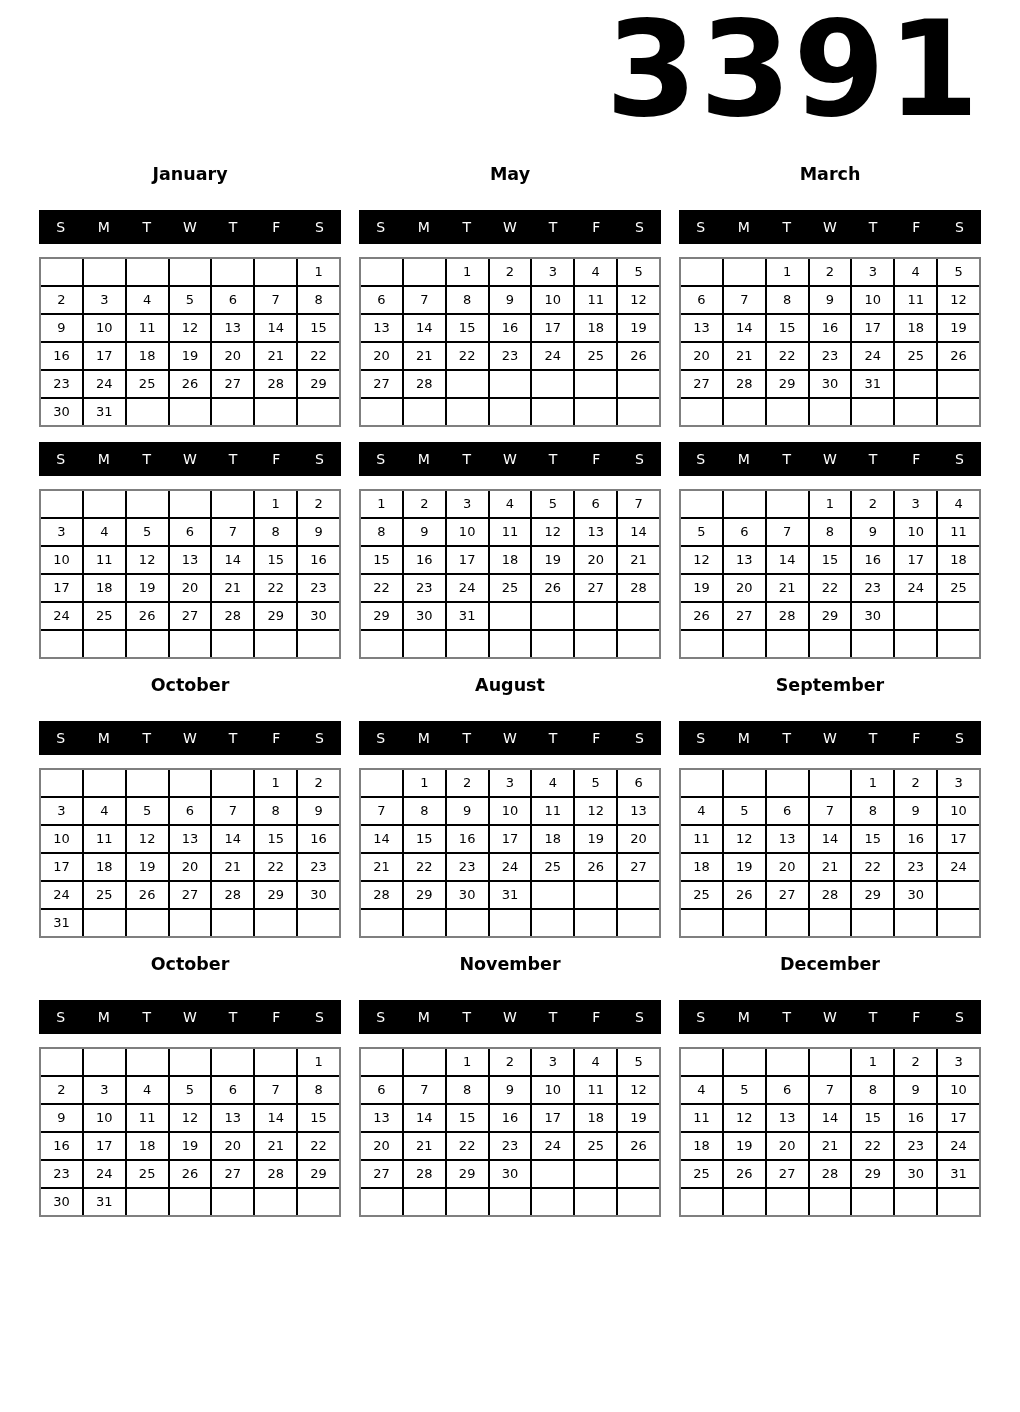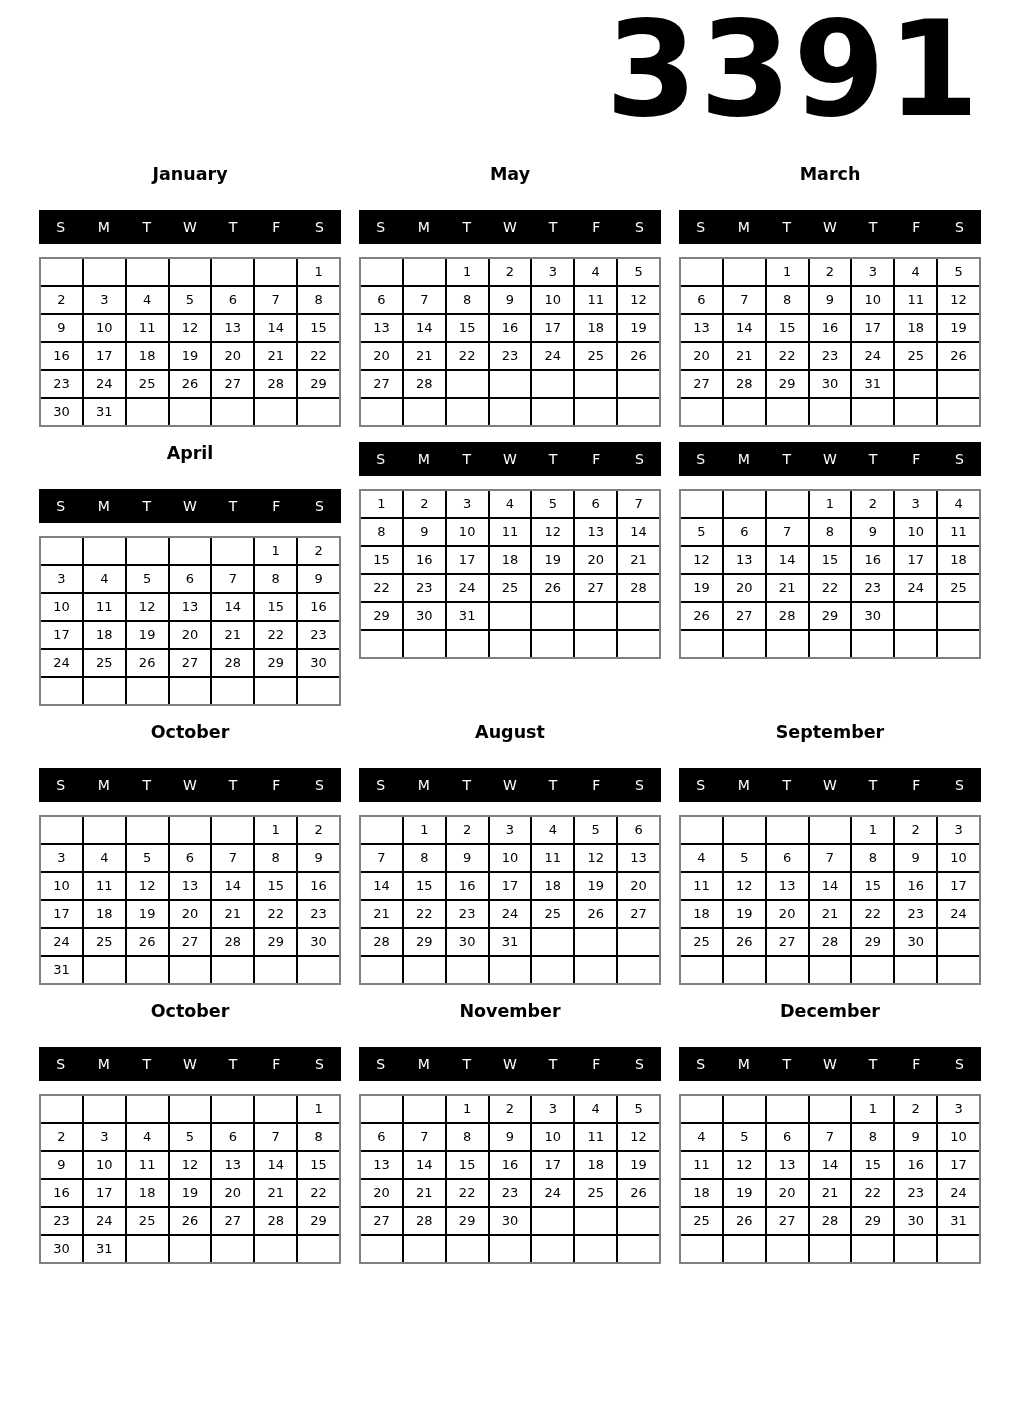--- a/index.html
+++ b/index.html
@@ -230,21 +230,20 @@
           <div class="day-cell"></div>
           <div class="day-cell"></div>
           <div class="day-cell"></div>
           <div class="day-cell"></div>
           <div class="day-cell"></div>
           <div class="day-cell"></div>
           <div class="day-cell"></div>
         </div>
       </section>
       <section class="month">
-        <h2 class="month-name">April</h2>
         <div class="dow-header">
           <span class="dow-cell">S</span>
           <span class="dow-cell">M</span>
           <span class="dow-cell">T</span>
           <span class="dow-cell">W</span>
           <span class="dow-cell">T</span>
           <span class="dow-cell">F</span>
           <span class="dow-cell">S</span>
         </div>
         <div class="day-grid">

